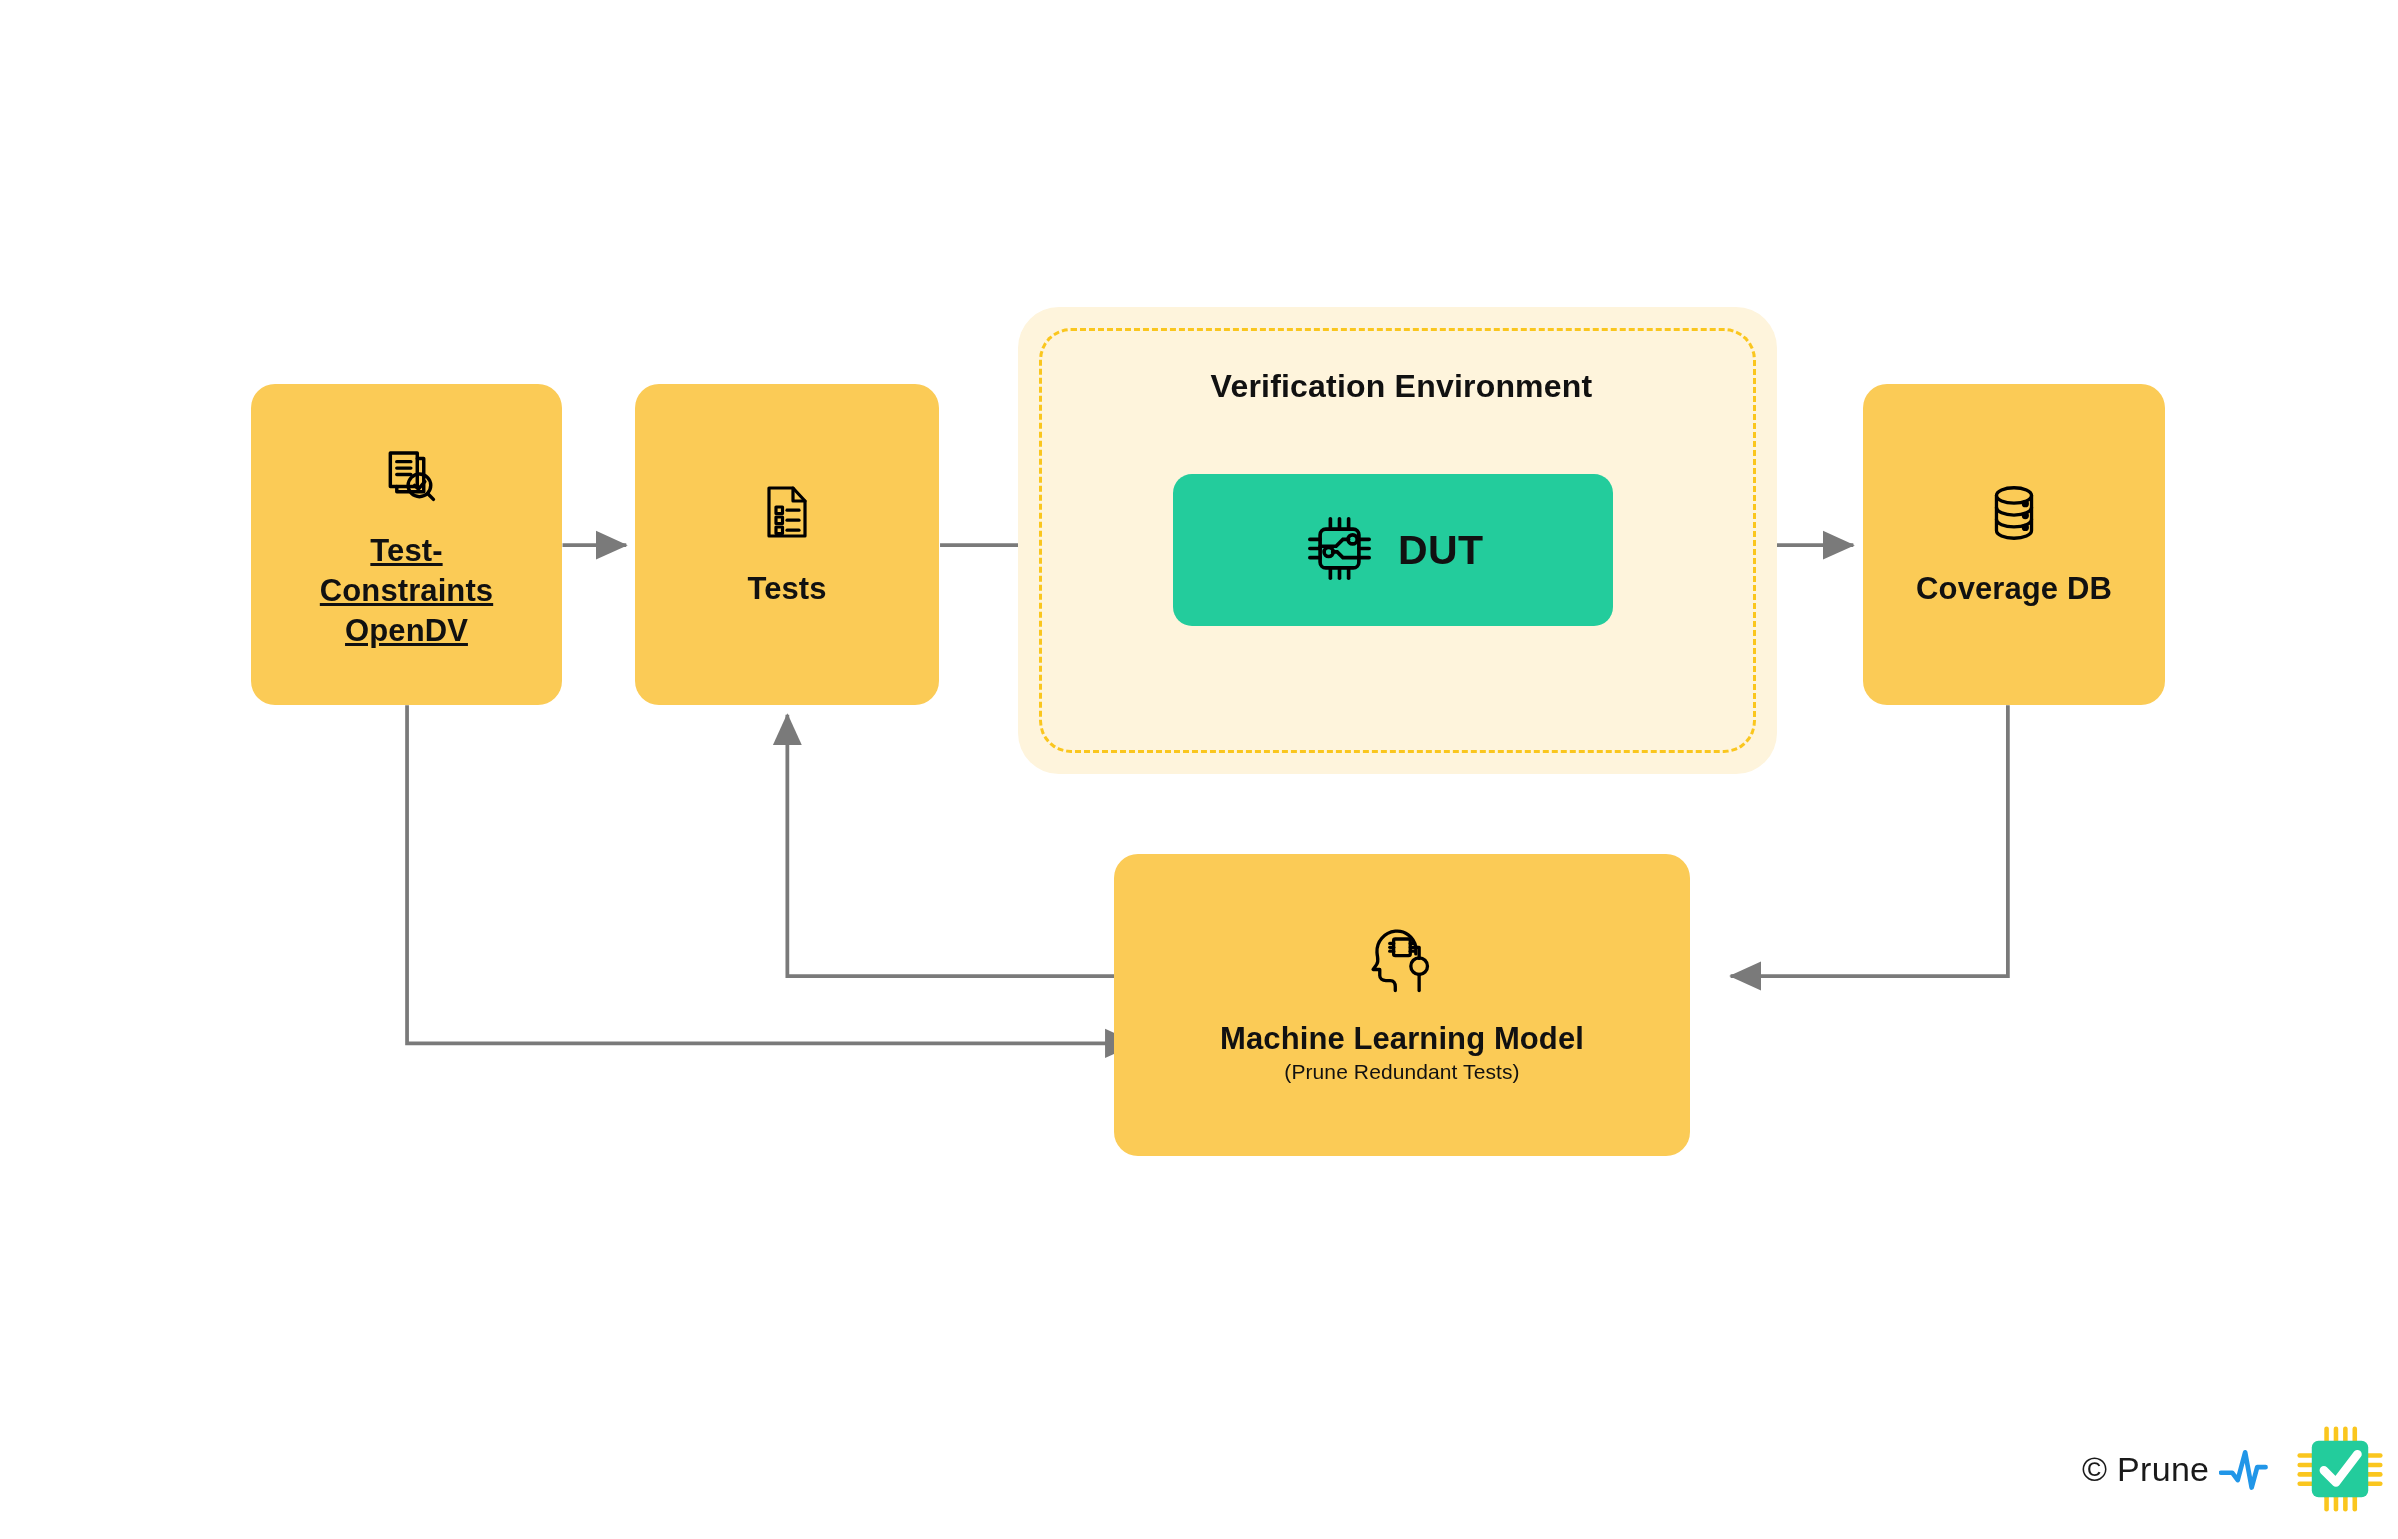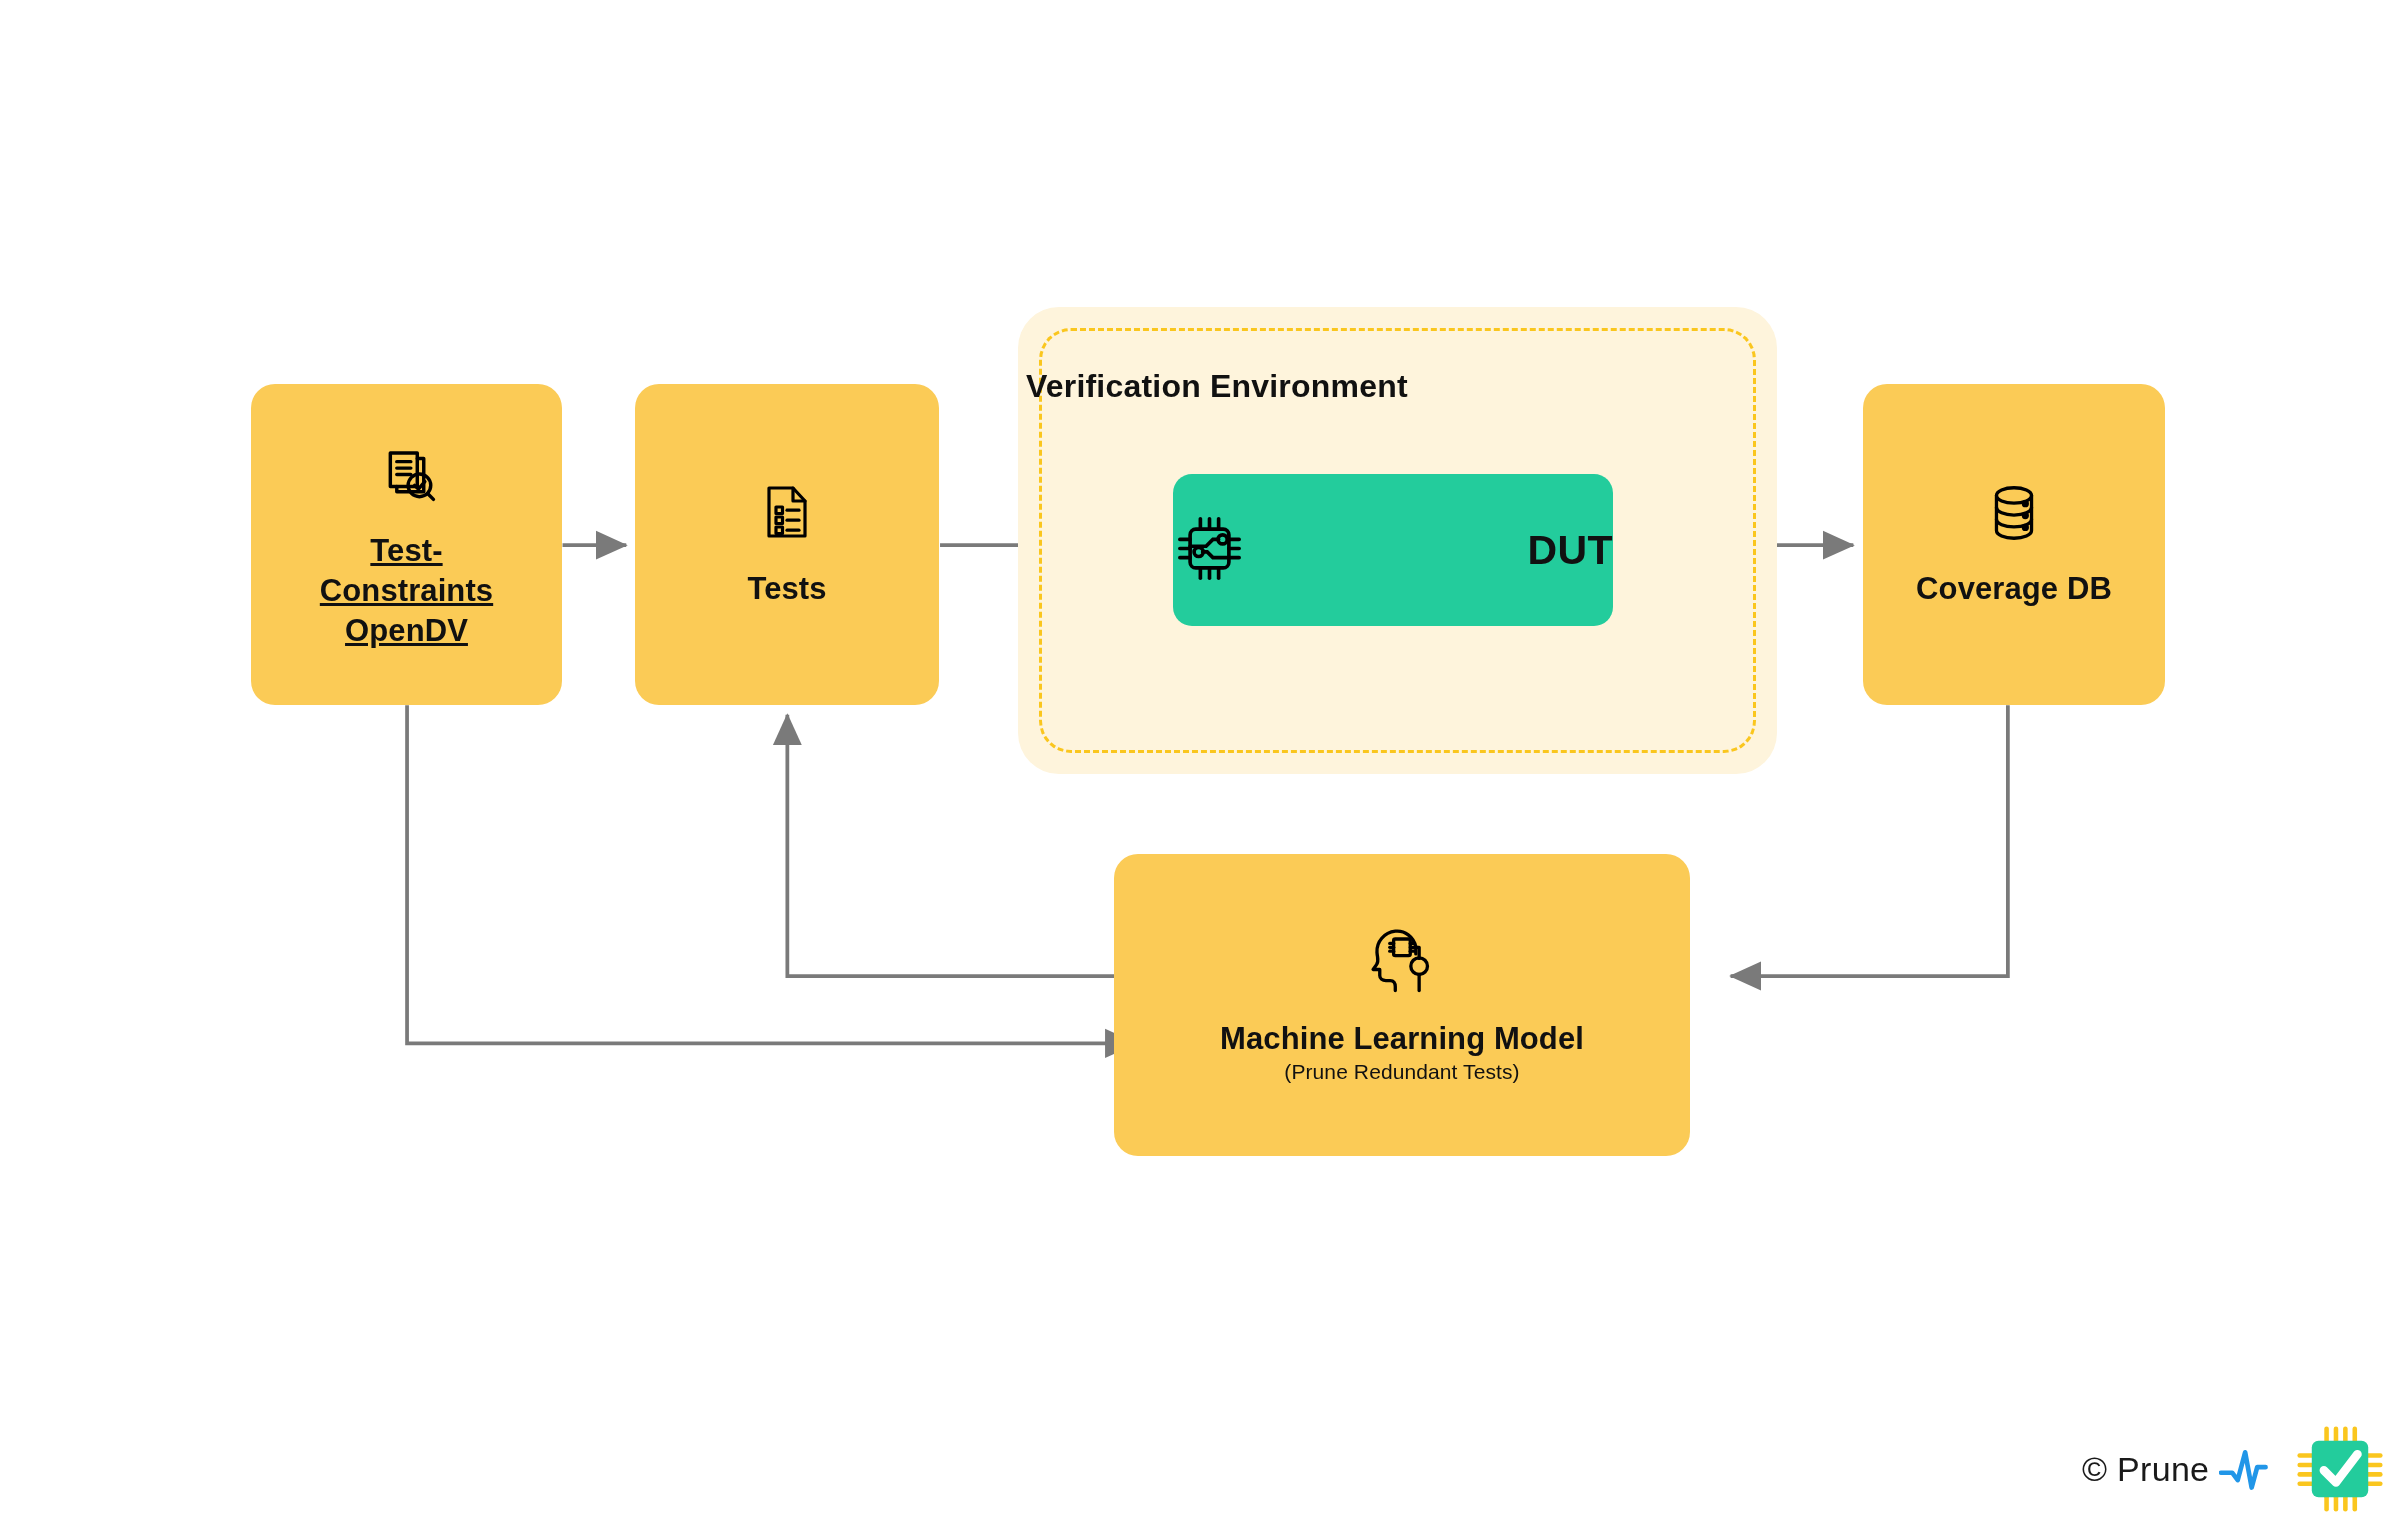--- a/index.html
+++ b/index.html
@@ -58,31 +58,32 @@
     border-radius: 41px;
   }
   #verif-env .dashed-frame {
     position: absolute;
     left: 20.6px; top: 20.6px; right: 20.6px; bottom: 20.6px;
     border: 3.7px dashed #FAC61E;
     border-radius: 32px;
   }
   #ve-title-pos {
     position: absolute; left: 1018px; top: 368px; width: 759px;
+    text-align: center;
     font-size: 32px; font-weight: bold; color: #111111; letter-spacing: 0.2px; padding-left: 8px;
   }
 
   
   #node-dut {
     position: absolute;
     left: 1173px; top: 474px; width: 440px; height: 152px;
     background: #23CC9C;
     border-radius: 19px;
     display: flex; flex-direction: row;
-    align-items: center; justify-content: space-between;
+    align-items: center; justify-content: center;
     gap: 22.5px;
   }
   #node-dut .dut-label {
     font-size: 41px; font-weight: bold; color: #111111; letter-spacing: 0.4px;
   }
 
   
   #footer-logo {
     position: absolute;
     left: 2082px; top: 1426px;

